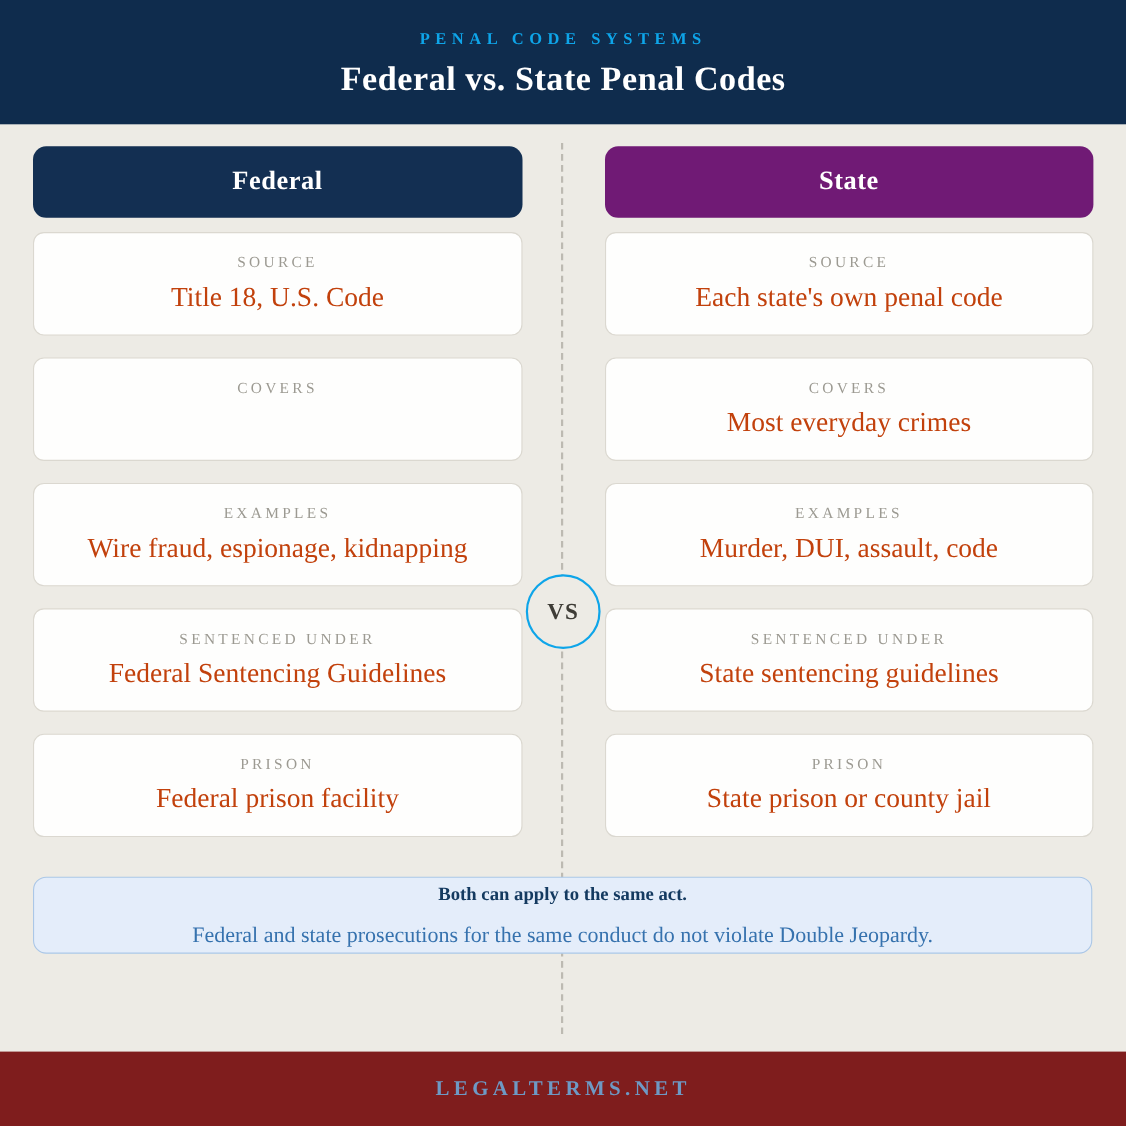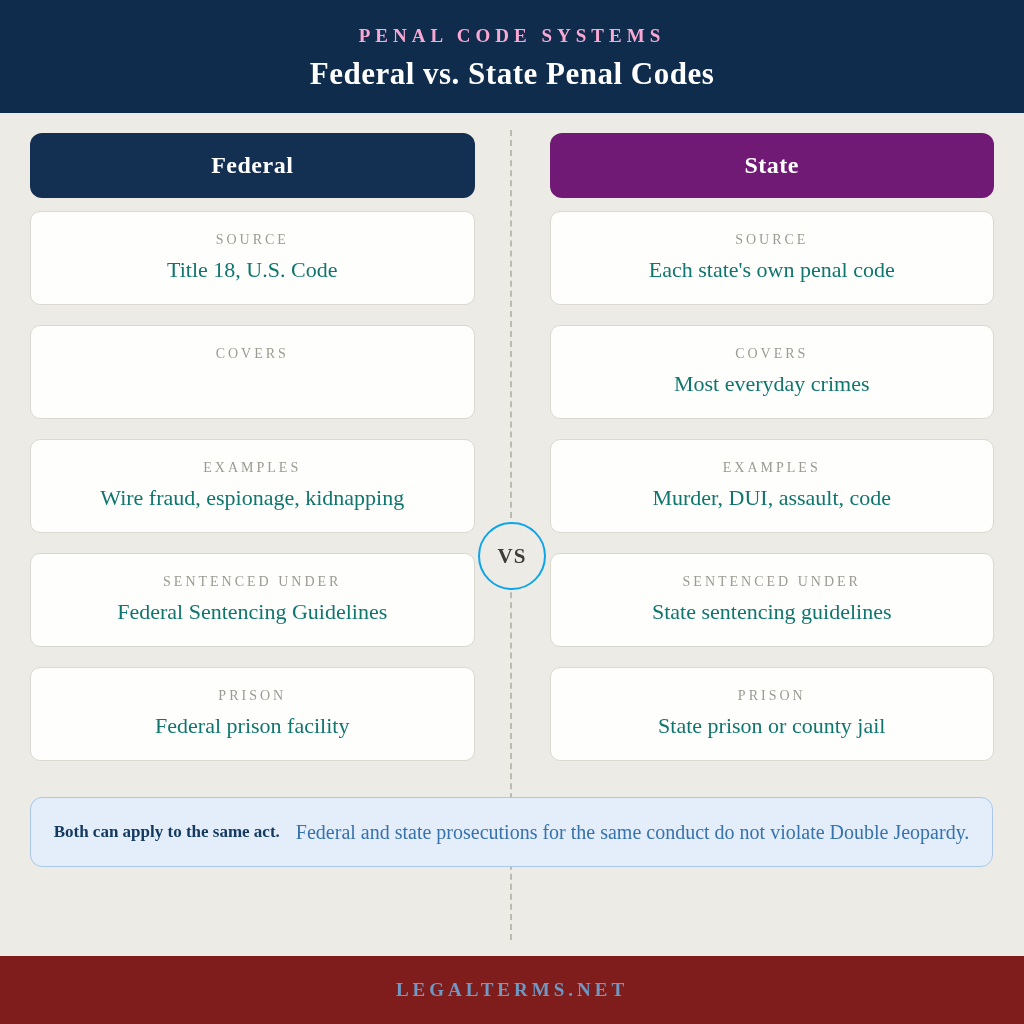--- a/index.html
+++ b/index.html
@@ -16,22 +16,22 @@
     height: 113px;
     background: #0F2C4D;
     display: flex;
     flex-direction: column;
     align-items: center;
     justify-content: center;
     gap: 9px;
     padding-top: 4px;
   }
   .eyebrow {
-    color: #f9a8d4;
-    font-size: 19px;
+    color: #0ea5e9;
+    font-size: 15px;
     letter-spacing: 5px;
     font-weight: 600;
   }
   .title {
     color: #FFFFFF;
     font-size: 31px;
     font-weight: 700;
     letter-spacing: 0.5px;
   }
 
@@ -85,22 +85,22 @@
     align-items: center;
     padding-top: 20px;
     gap: 9px;
   }
   .card-label {
     color: #9C9A92;
     font-size: 14px;
     letter-spacing: 3px;
   }
   .card-value {
-    color: #0f766e;
-    font-size: 22px;
+    color: #c2410c;
+    font-size: 25px;
   }
 
   
   .vs-badge {
     position: absolute;
     left: 478px;
     top: 409px;
     width: 68px;
     height: 68px;
     border-radius: 50%;
@@ -120,20 +120,21 @@
   .note {
     position: absolute;
     left: 30px;
     right: 31px;
     top: 684px;
     height: 70px;
     background: #E4EDFA;
     border: 1.5px solid #ABC7E7;
     border-radius: 12px;
     display: flex;
+    flex-direction: column;
     align-items: center;
     justify-content: center;
     gap: 16px;
     z-index: 1;
   }
   .note-title {
     color: #143A60;
     font-size: 17px;
     font-weight: 700;
   }

